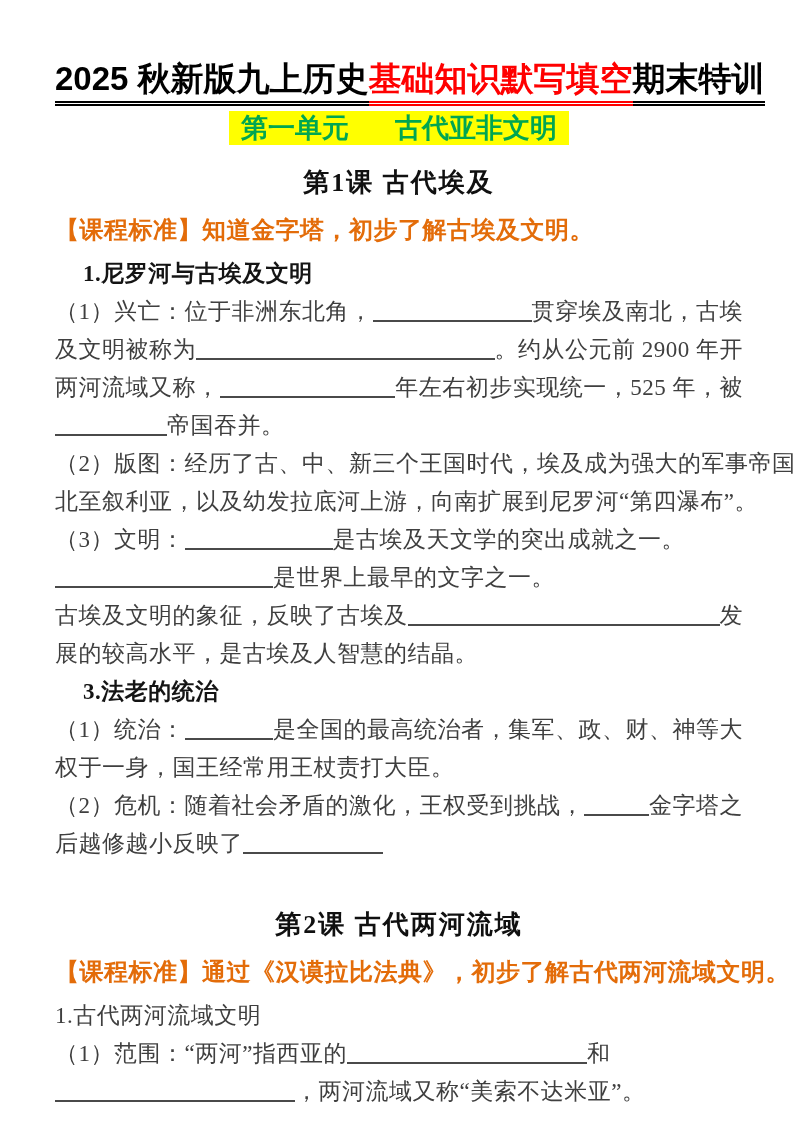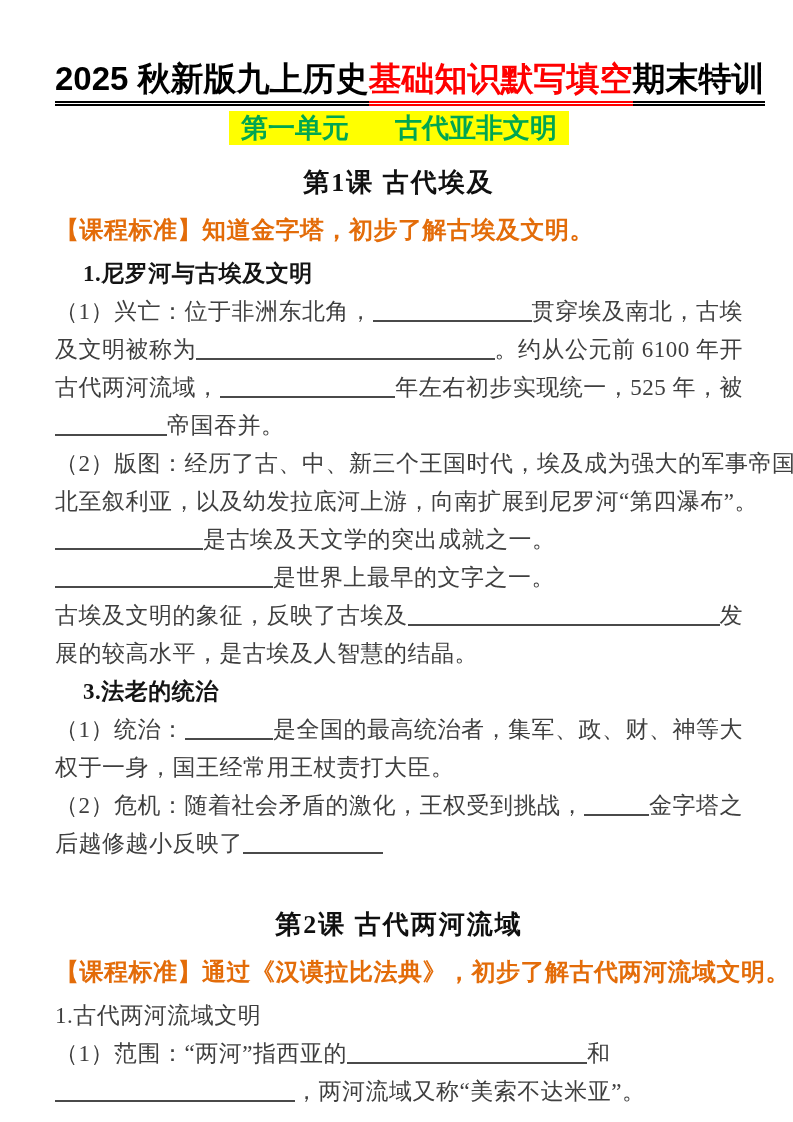--- a/index.html
+++ b/index.html
@@ -72,26 +72,26 @@
   <div class="unit-row">
     <span class="unit-banner"><span>第一单元</span><span class="unit-gap"></span><span>古代亚非文明</span></span>
   </div>
 
   <div id="lessons">
       <section class="lesson">
         <h2 class="lesson-heading">第1课 古代埃及</h2>
         <p class="standard">【课程标准】知道金字塔，初步了解古埃及文明。</p>
         <div class="line"><span class="seg bold">1.尼罗河与古埃及文明</span></div>
         <div class="line"><span class="seg">（1）兴亡：位于非洲东北角，</span><span class="blank fill"></span><span class="seg">贯穿埃及南北，古埃</span></div>
-        <div class="line"><span class="seg">及文明被称为</span><span class="blank fill"></span><span class="seg">。约从公元前 6100 年开</span></div>
-        <div class="line"><span class="seg">古代两河流域，</span><span class="blank fill"></span><span class="seg">年左右初步实现统一，525 年，被</span></div>
+        <div class="line"><span class="seg">及文明被称为</span><span class="blank fill"></span><span class="seg">。约从公元前 2900 年开</span></div>
+        <div class="line"><span class="seg">两河流域又称，</span><span class="blank fill"></span><span class="seg">年左右初步实现统一，525 年，被</span></div>
         <div class="line"><span class="blank" style="width: 112px;"></span><span class="seg">帝国吞并。</span></div>
         <div class="line"><span class="seg">（2）版图：经历了古、中、新三个王国时代，埃及成为强大的军事帝国，</span></div>
         <div class="line"><span class="seg">北至叙利亚，以及幼发拉底河上游，向南扩展到尼罗河“第四瀑布”。</span></div>
-        <div class="line"><span class="blank" style="width: 148px;"></span><span class="seg">是古埃及天文学的突出成就之一。</span></div>
+        <div class="line"><span class="seg">（3）文明：</span><span class="blank" style="width: 148px;"></span><span class="seg">是古埃及天文学的突出成就之一。</span></div>
         <div class="line"><span class="blank" style="width: 218px;"></span><span class="seg">是世界上最早的文字之一。</span></div>
         <div class="line"><span class="seg">古埃及文明的象征，反映了古埃及</span><span class="blank fill"></span><span class="seg">发</span></div>
         <div class="line"><span class="seg">展的较高水平，是古埃及人智慧的结晶。</span></div>
         <div class="line"><span class="seg bold">3.法老的统治</span></div>
         <div class="line"><span class="seg">（1）统治：</span><span class="blank fill"></span><span class="seg">是全国的最高统治者，集军、政、财、神等大</span></div>
         <div class="line"><span class="seg">权于一身，国王经常用王杖责打大臣。</span></div>
         <div class="line"><span class="seg">（2）危机：随着社会矛盾的激化，王权受到挑战，</span><span class="blank fill"></span><span class="seg">金字塔之</span></div>
         <div class="line"><span class="seg">后越修越小反映了</span><span class="blank" style="width: 140px;"></span></div>
       </section>
       <section class="lesson">

